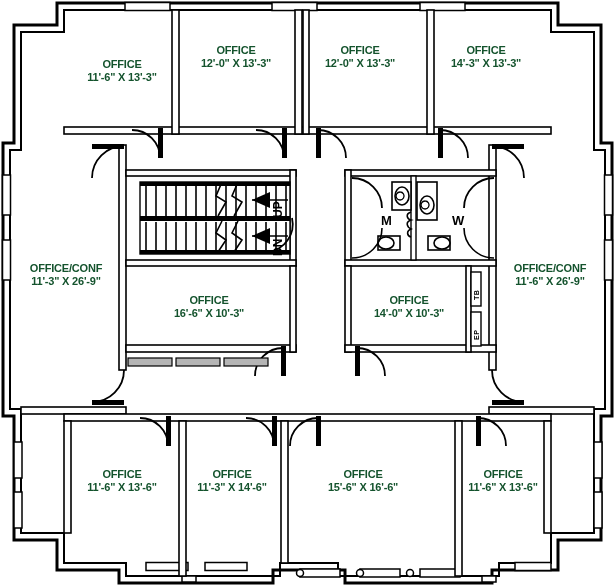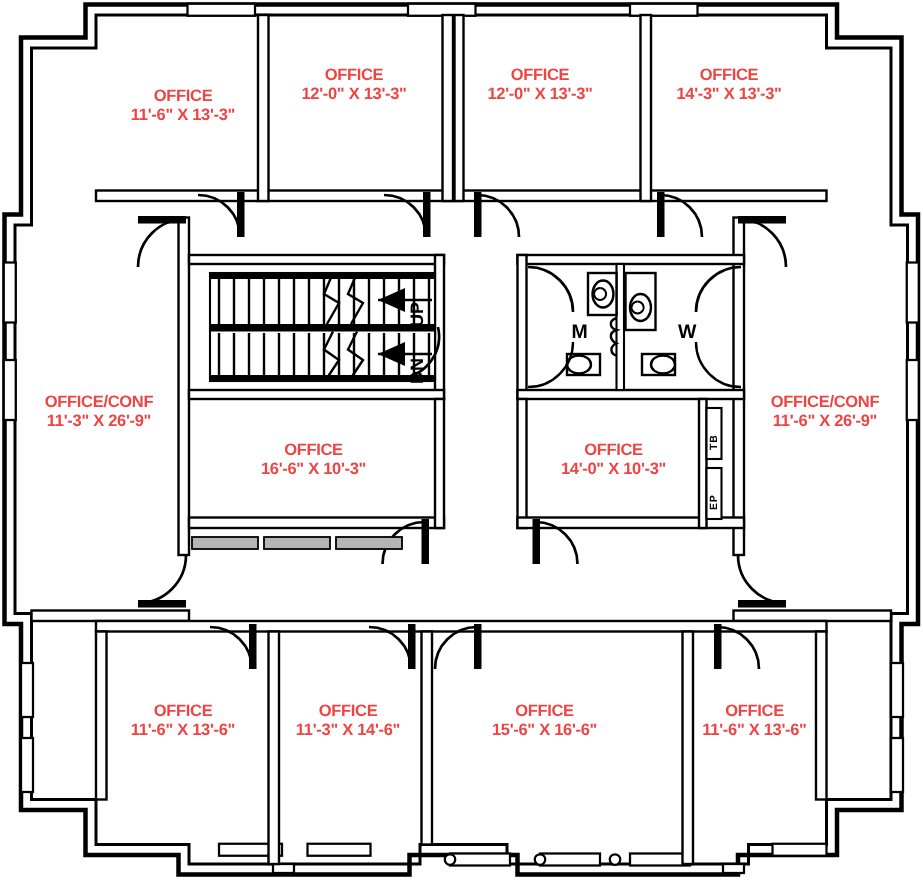--- a/index.html
+++ b/index.html
@@ -9,21 +9,21 @@
     width:615px;height:588px;
     background:#ffffff;
     overflow:hidden;
   }
   #plan svg{position:absolute;left:0;top:0;}
   .lbl{
     position:absolute;
     text-align:center;
     font-family:"Liberation Sans",sans-serif;
     font-weight:bold;
-    color:#ef4444;
+    color:#14532d;
     line-height:1.18;
     white-space:nowrap;
     letter-spacing:-0.2px;
   }
   .rm-name{font-size:11px;}
   .rm-dim{font-size:11px;}
   .tag{
     position:absolute;
     font-family:"Liberation Sans",sans-serif;
     font-weight:bold;

